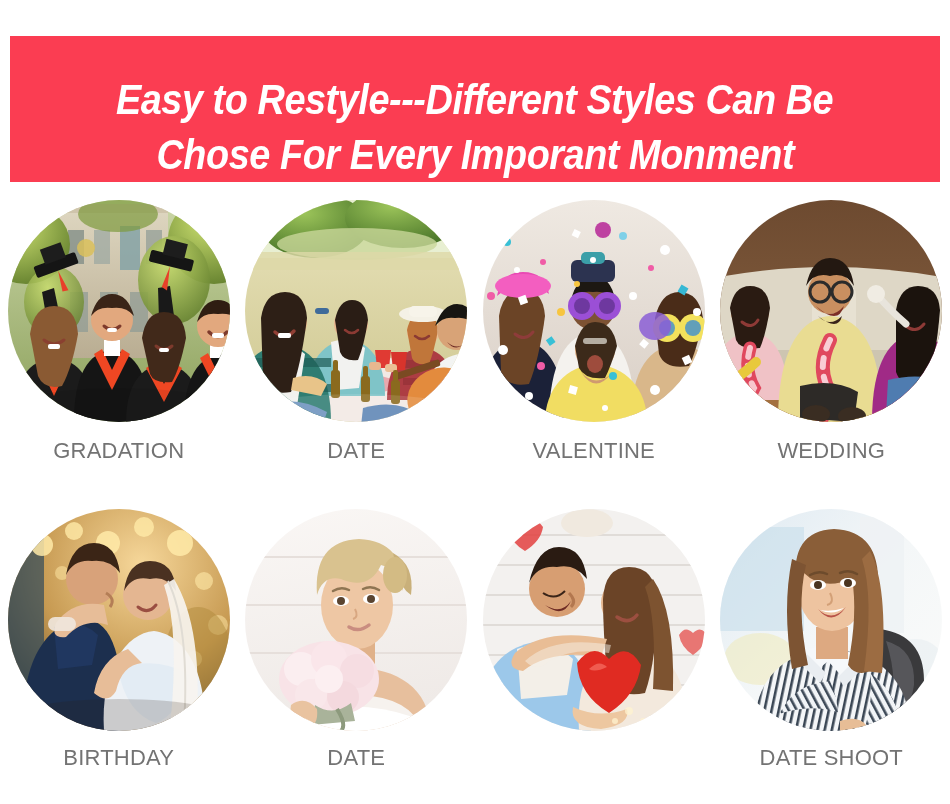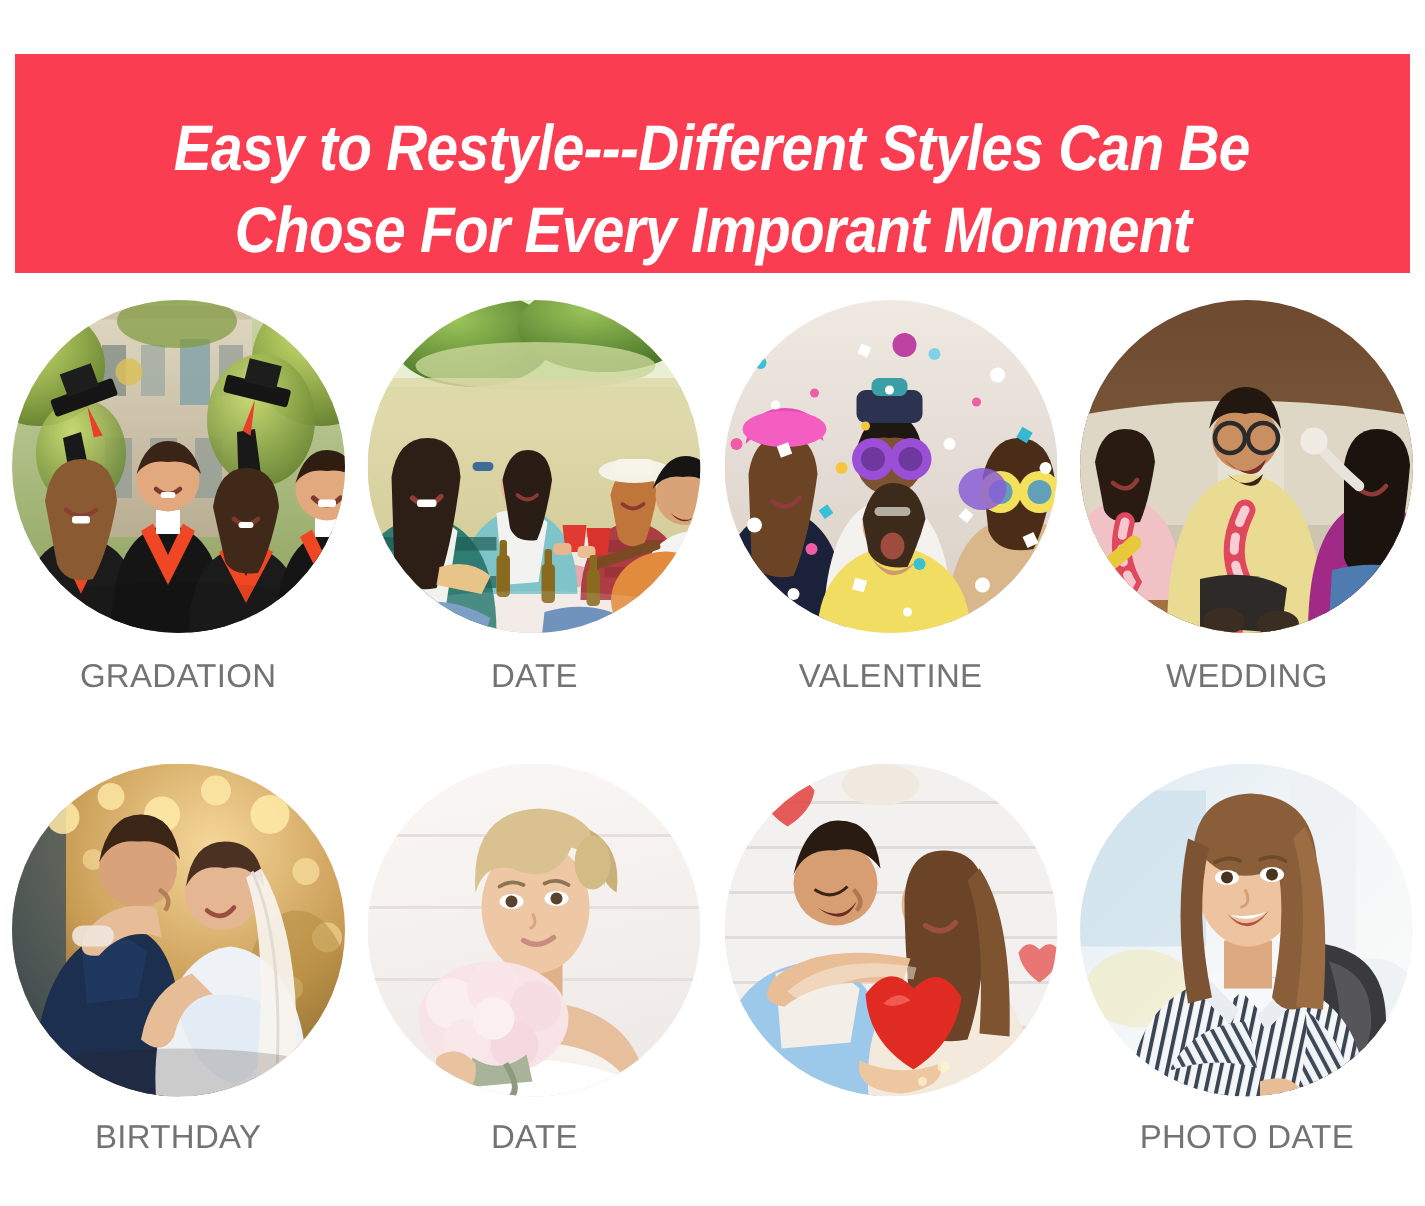--- a/index.html
+++ b/index.html
@@ -687,17 +687,17 @@
               <path d="M110 84 q5 10 -3 12" stroke="#d3a077" stroke-width="2" fill="none"></path>
 
               <path d="M98 100 q14 14 28 -2 q-14 20 -28 2 z" fill="#b85248"></path>
               <path d="M100 101 q13 6 24 -2 q-12 4 -24 2 z" fill="#fff"></path>
 
               <path d="M56 206 q44 -16 84 6 l0 18 -84 0 z" fill="url(#ps-stripe)"></path>
               <path d="M120 212 q18 -6 26 4 l0 10 -26 0 z" fill="#e7bd96"></path>
             </svg>
           </div>
         </div>
-        <div class="cell-label">PHOTO DATE</div>
+        <div class="cell-label">DATE SHOOT</div>
       </div>
     </div>
   </div>
 </div>
 
 </body></html>

